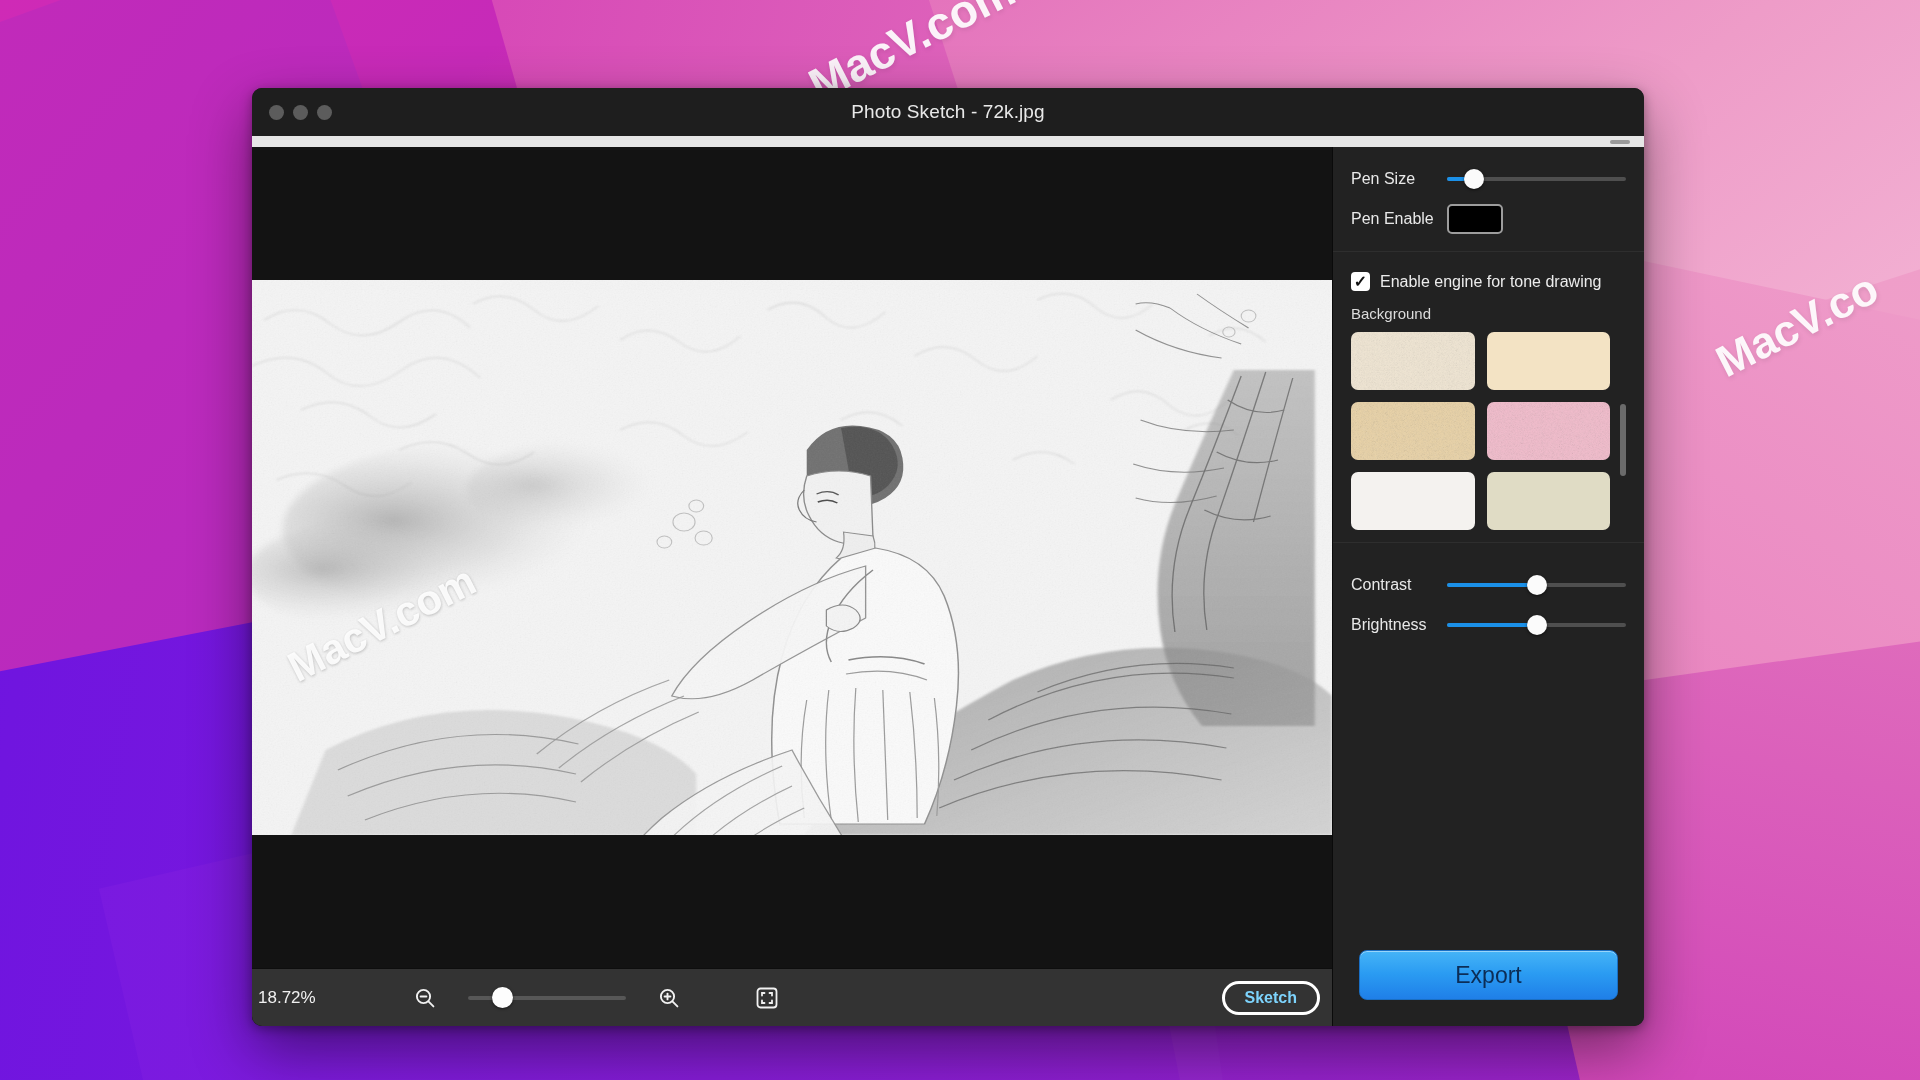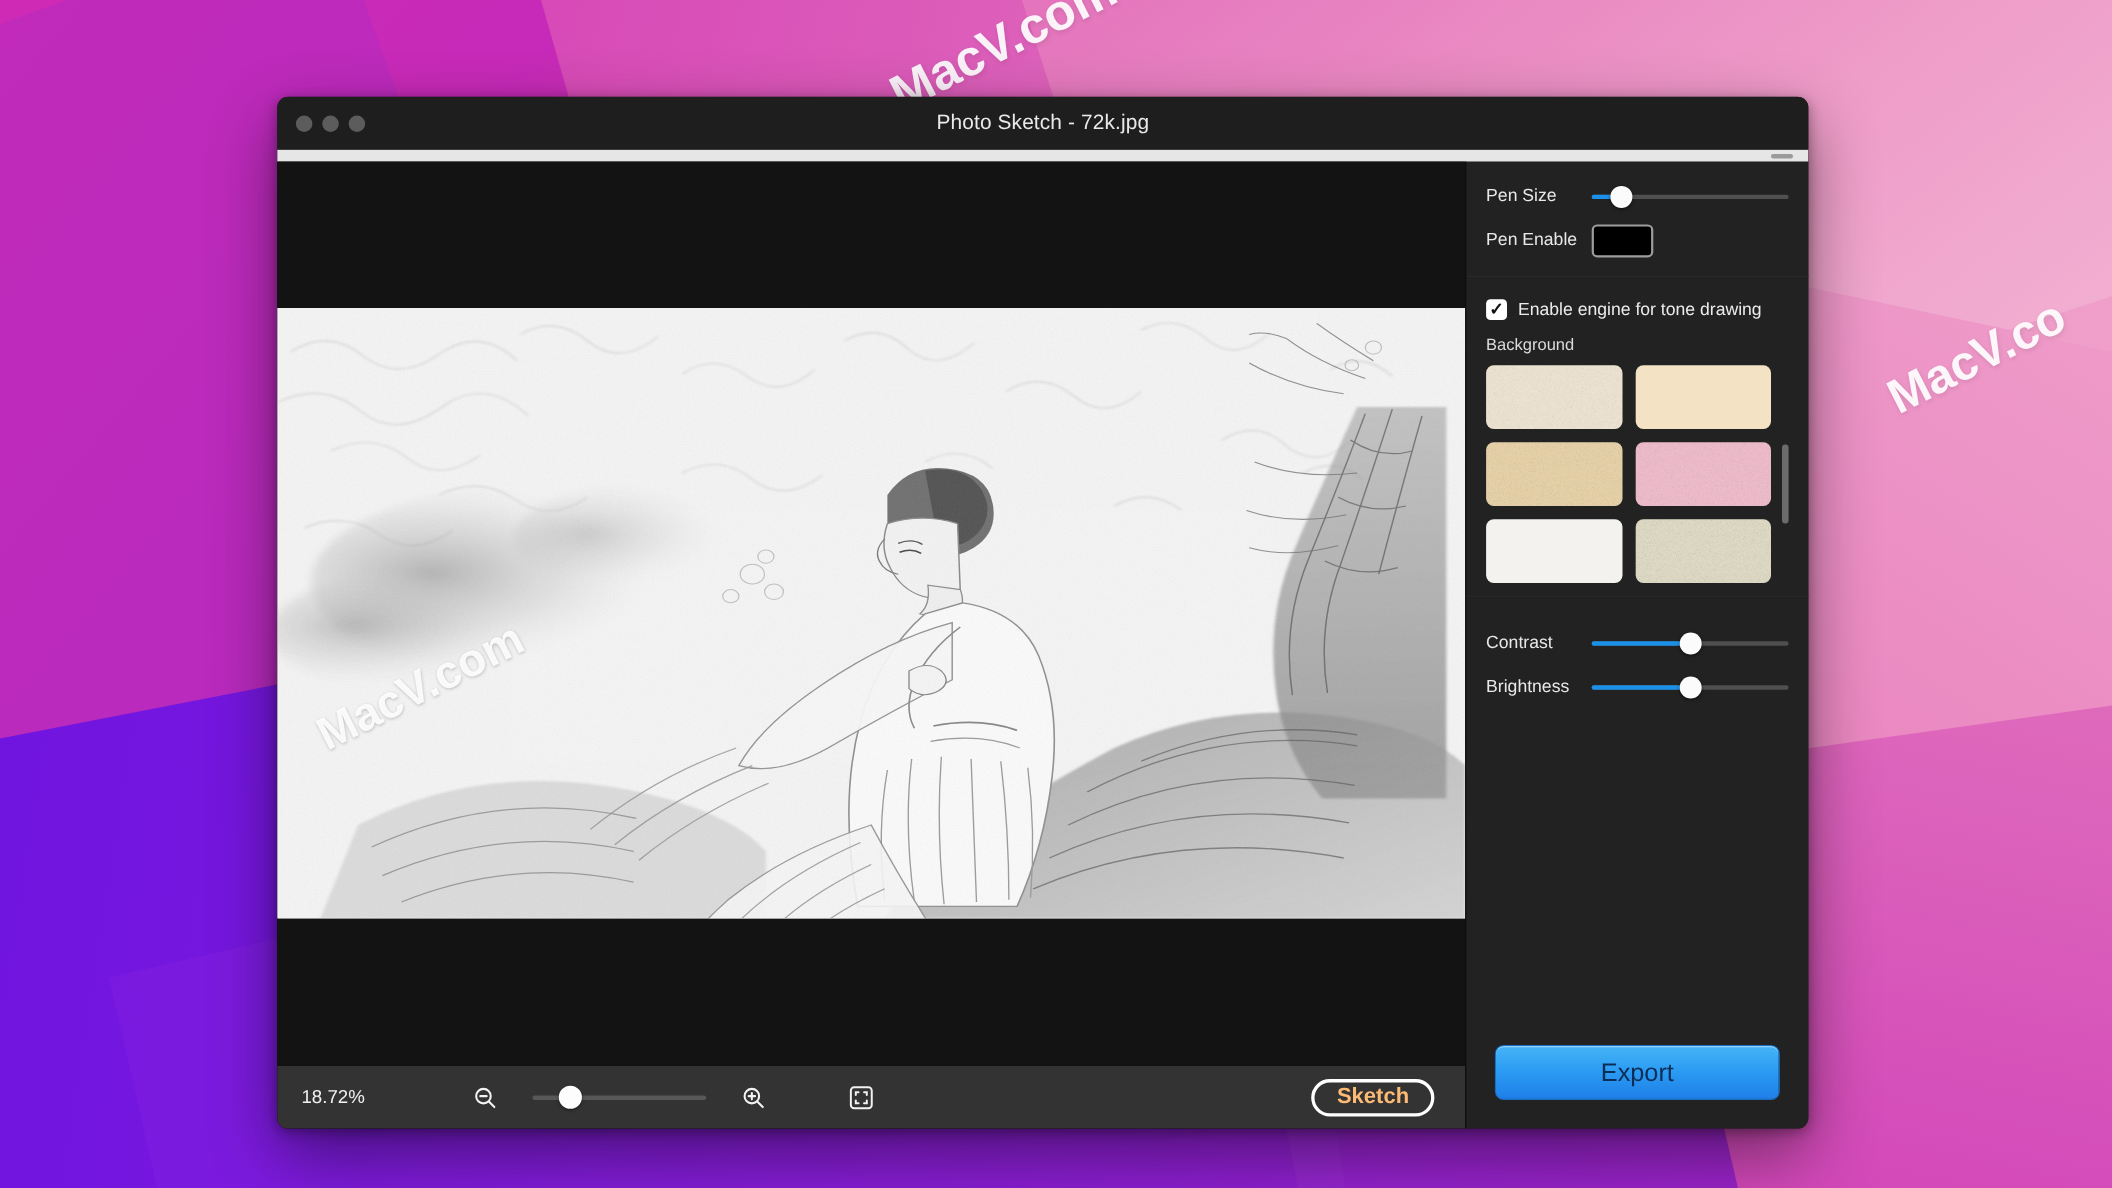--- a/index.html
+++ b/index.html
@@ -148,21 +148,21 @@
     overflow: hidden;
   }
   #sketch-svg { position: absolute; inset: 0; width: 100%; height: 100%; display: block; }
 
   
   #bottom-bar {
     flex: 0 0 58px;
     background: #333333;
     display: flex;
     align-items: center;
-    padding: 0 22px;
+    padding: 0 6px;
     gap: 0;
     border-top: 1px solid #0e0e0e;
     justify-content: space-between;
   }
   #zoom-level { color: #f0f0f0; font-size: 17px; width: 86px; }
   .icon-btn {
     width: 30px; height: 30px;
     display: flex; align-items: center; justify-content: center;
     color: #f2f2f2;
   }
@@ -176,22 +176,22 @@
   .zs-track { position: absolute; left: 0; right: 0; height: 4px; border-radius: 2px; background: #575757; }
   .zs-knob  { position: absolute; width: 21px; height: 21px; border-radius: 50%; background: #fdfdfd; box-shadow: 0 1px 3px rgba(0,0,0,.55); }
   #fit-btn { margin-left: 68px; }
   #bottom-spacer { flex: 1; }
   #sketch-toggle {
     min-width: 96px;
     height: 34px;
     border-radius: 17px;
     border: 3px solid #ffffff;
     background: transparent;
-    color: #fdba74;
-    font-size: 20px;
+    color: #7dd3fc;
+    font-size: 16px;
     font-weight: bold;
     display: flex; align-items: center; justify-content: center;
     padding: 0 20px;
     margin-right: 6px;
   }
 
   
   #right-panel {
     flex: 0 0 312px;
     background: #222222;

